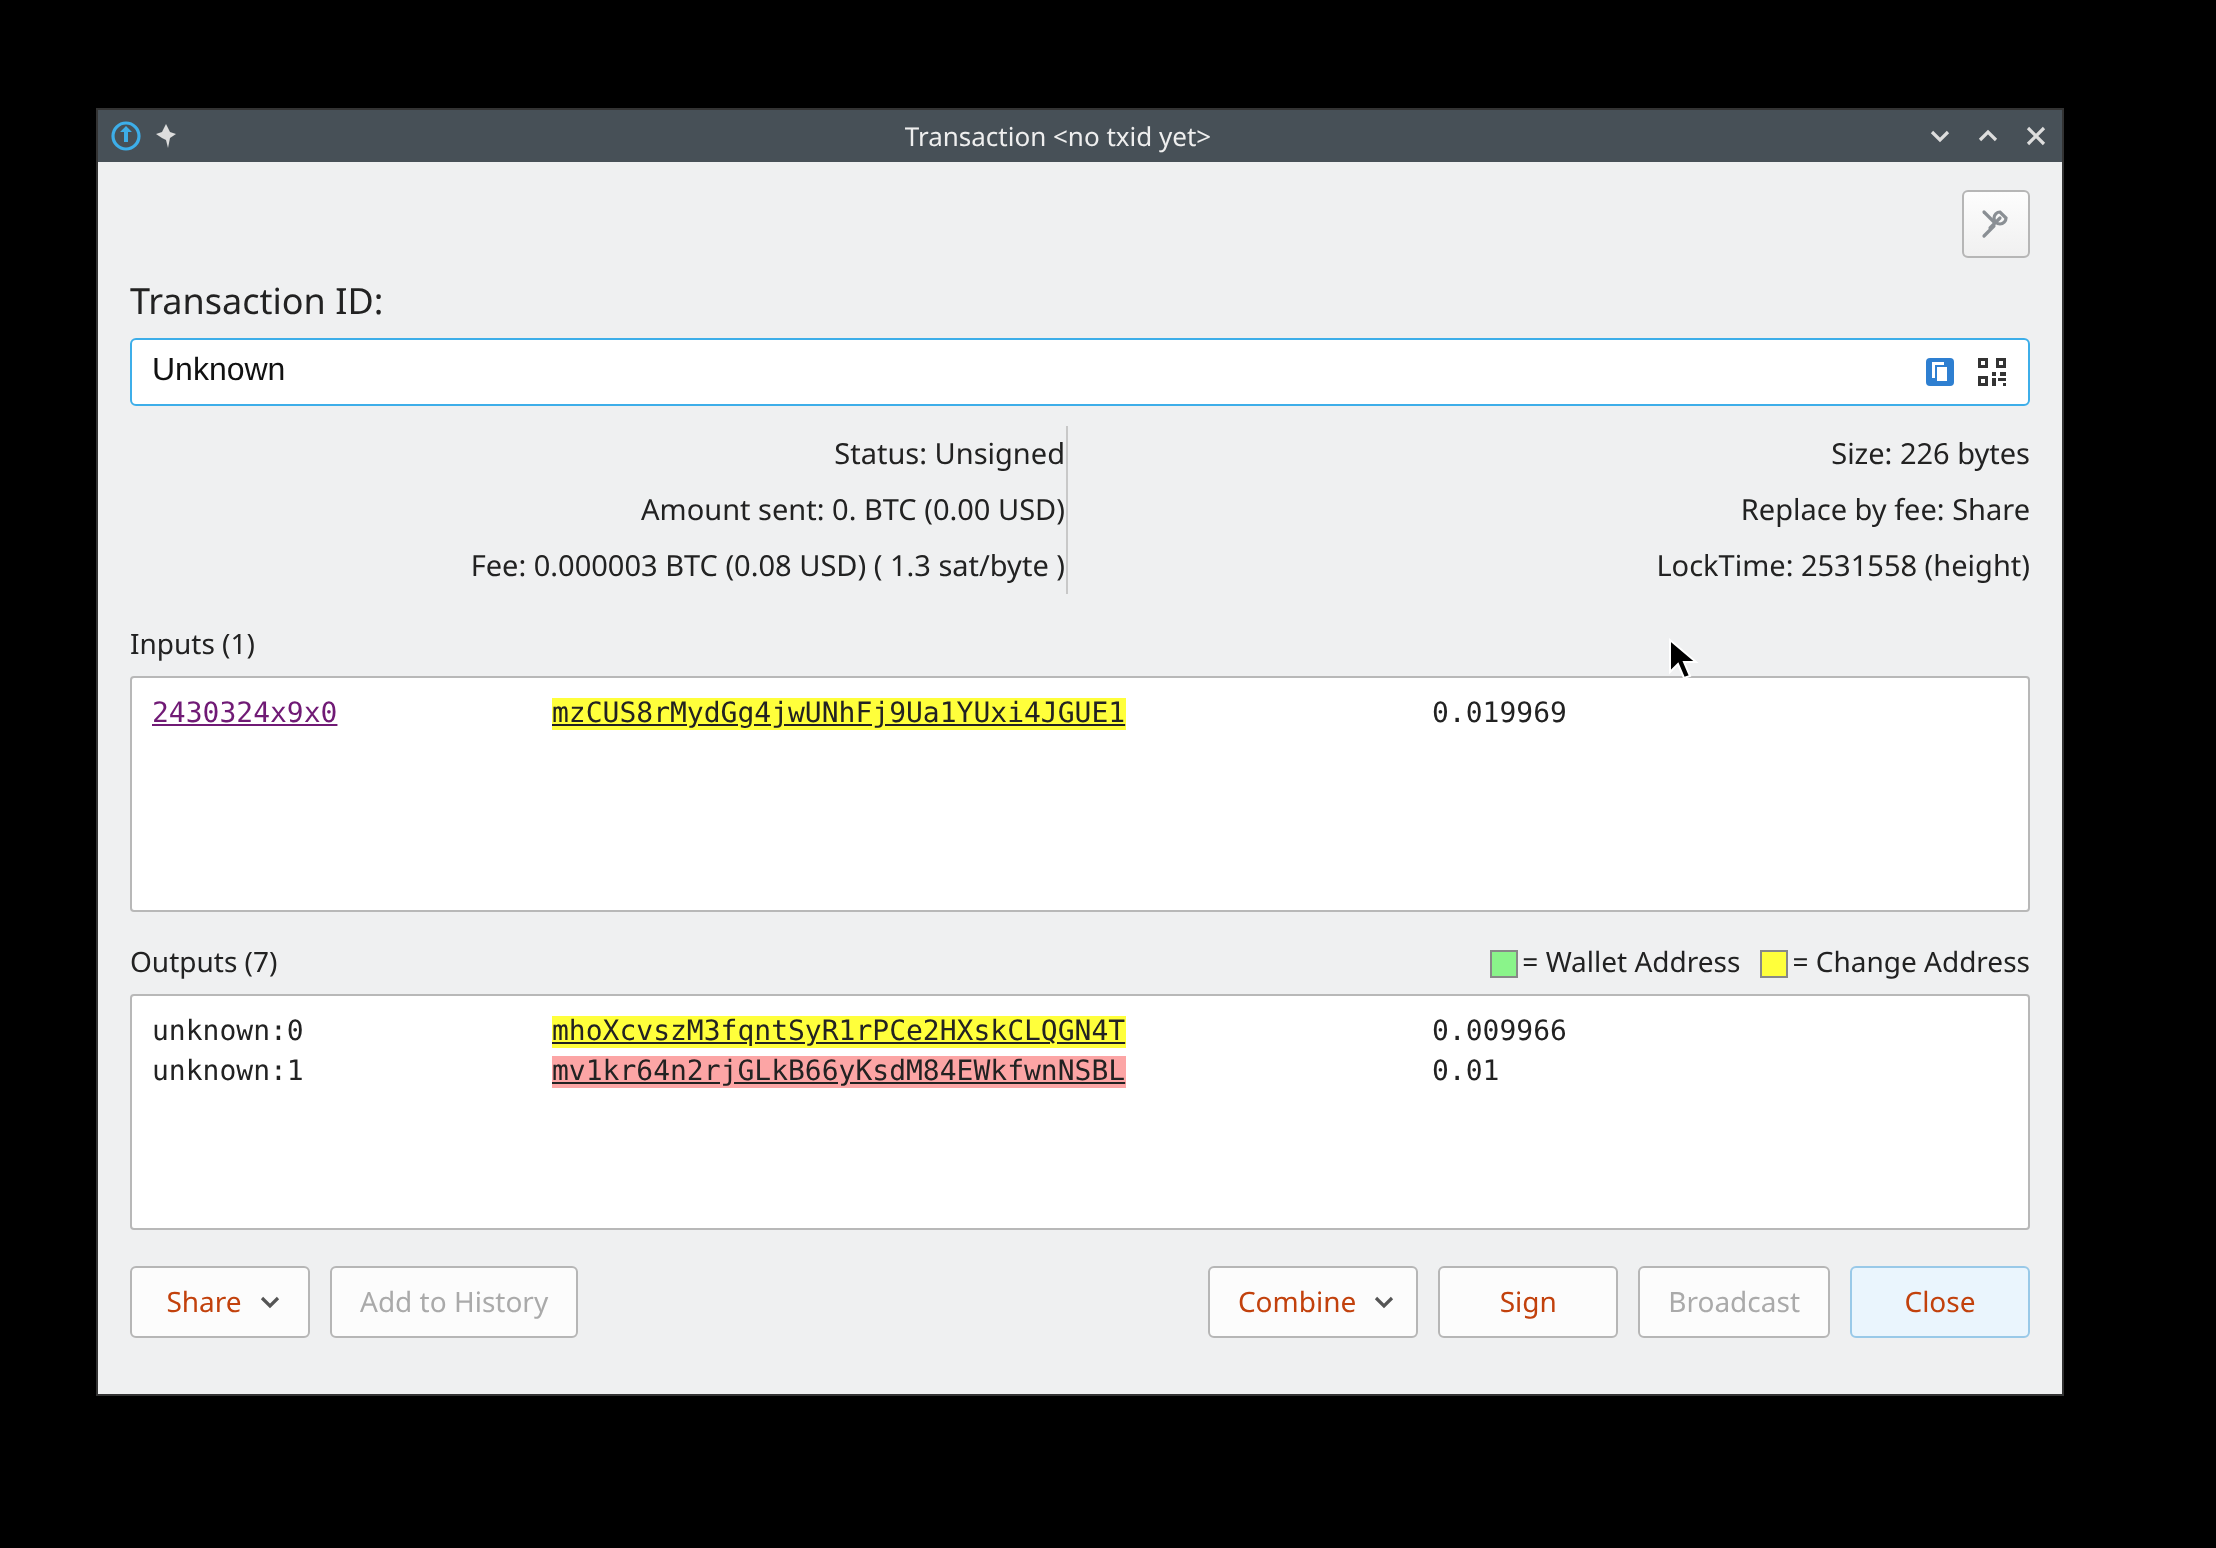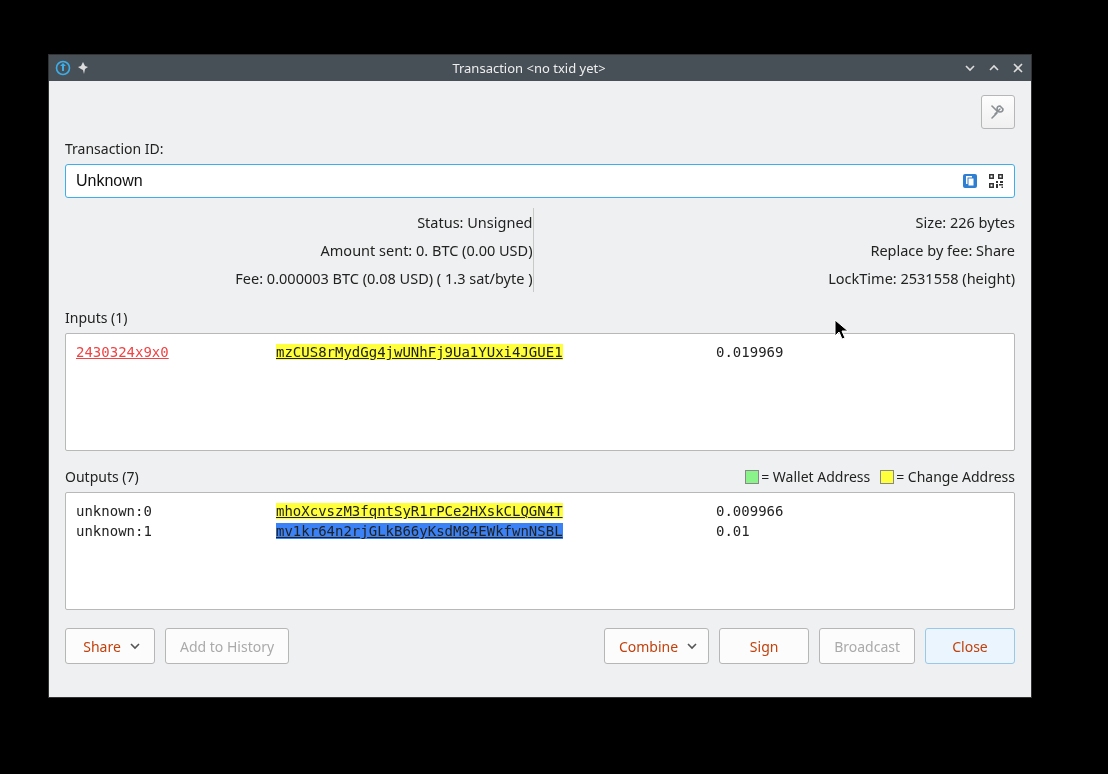--- a/index.html
+++ b/index.html
@@ -52,21 +52,21 @@
   }
   .tools-row { display:flex; justify-content:flex-end; }
   .tool-btn {
     width:34px; height:34px;
     border:1px solid #b6b6b6;
     border-radius:3px;
     background: linear-gradient(#fdfdfd,#f0f0f0);
     display:flex; align-items:center; justify-content:center;
     cursor:pointer;
   }
-  .label { font-size:14px; color:#222; margin-top:4px;}
+  .label { font-size:18px; color:#222; margin-top:4px;}
   .txid-row {
     display:flex;
     align-items:center;
     border:1px solid #3daee9;
     border-radius:3px;
     background:#fff;
     padding: 6px 8px;
     gap:6px;
   }
   .txid-row input {
@@ -110,23 +110,23 @@
     font-family: "DejaVu Sans Mono","Consolas",monospace;
     font-size:14px;
     overflow:auto;
   }
   .panel.inputs { height:118px; }
   .panel.outputs { height:118px; }
   .mono-row { display:flex; white-space:pre; line-height:20px;}
   .mono-col1 { width:200px; }
   .mono-col2 { width:440px; }
   .mono-col3 { }
-  .uline { text-decoration: underline; color:#ef4444; }
+  .uline { text-decoration: underline; color:#701a75; }
   .hl-yellow { background:#ffff3b; text-decoration: underline; }
-  .hl-green  { background:#3b82f6; text-decoration: underline; }
+  .hl-green  { background:#fca5a5; text-decoration: underline; }
   .btn-row {
     display:flex;
     gap:10px;
     margin-top:12px;
   }
   .btn-row .gap { flex:1; }
   .btn {
     height:36px;
     min-width:90px;
     padding: 0 14px;

